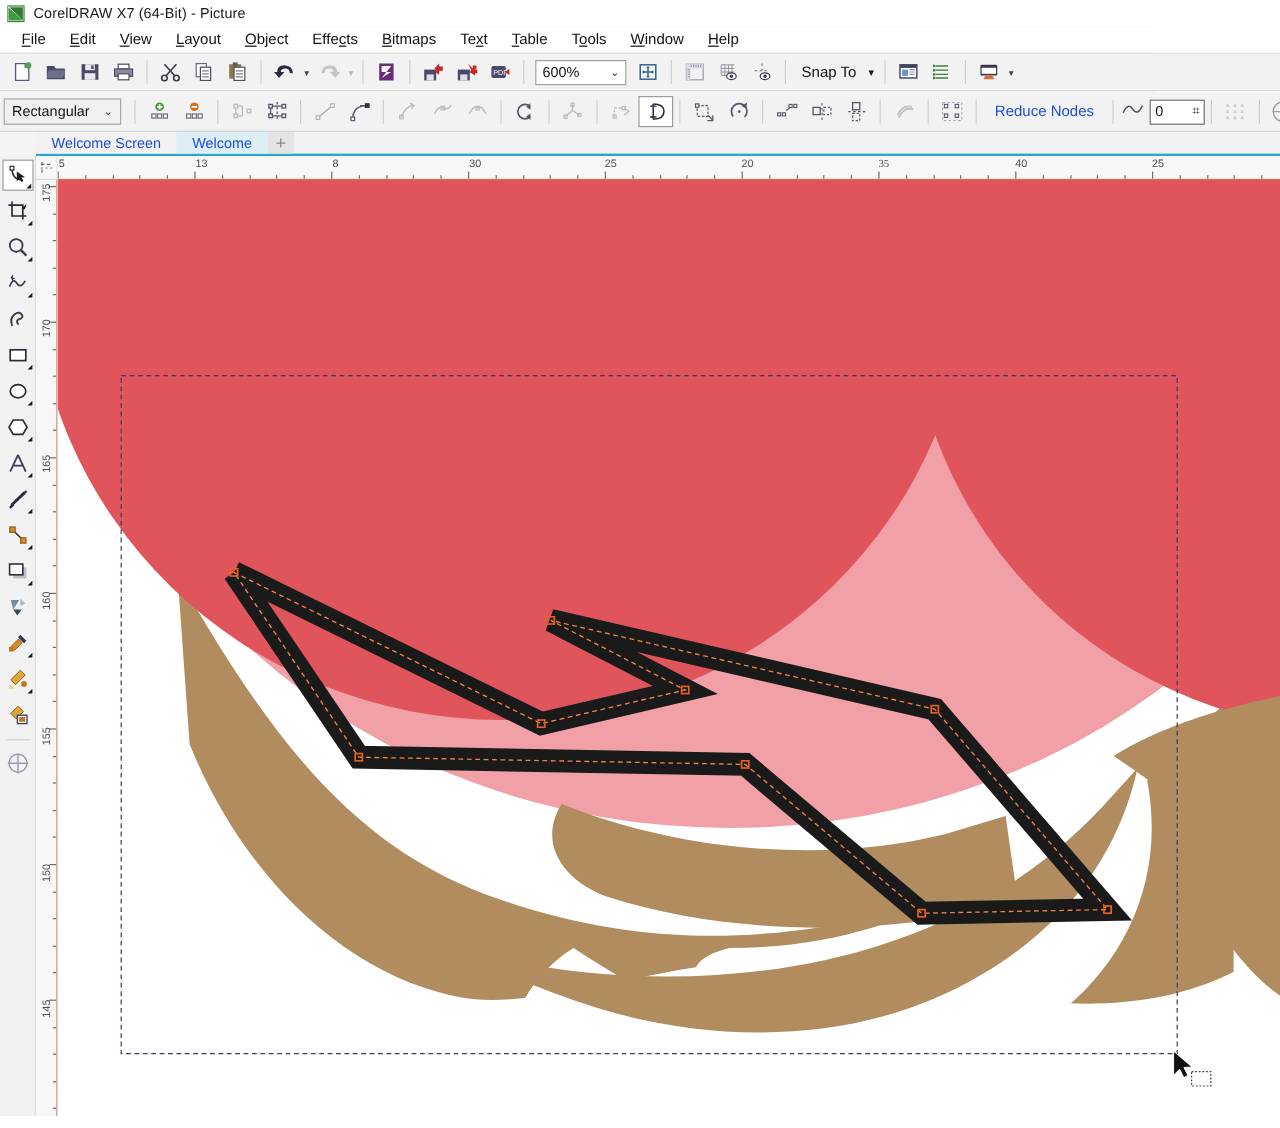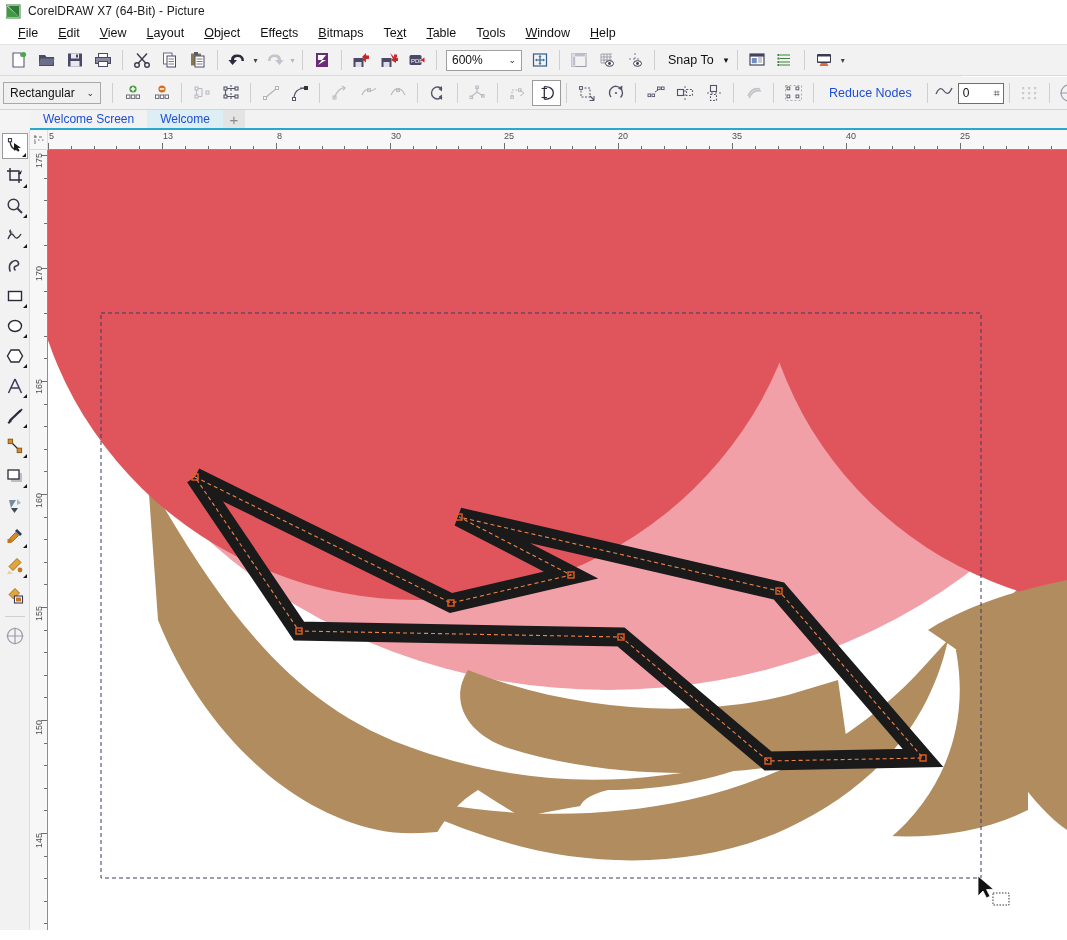--- a/index.html
+++ b/index.html
@@ -830,21 +830,21 @@
       <div class="rh-tick" style="left: 934.8px; height: 3px;"></div>
       <div class="rh-tick" style="left: 957.6px; height: 3px;"></div>
       <div class="rh-tick" style="left: 980.4px; height: 3px;"></div>
       <div class="rh-tick" style="left: 1003.2px; height: 3px;"></div>
       <div class="rh-label" style="left: 0px;">5</div>
       <div class="rh-label" style="left: 114px;">13</div>
       <div class="rh-label" style="left: 228px;">8</div>
       <div class="rh-label" style="left: 342px;">30</div>
       <div class="rh-label" style="left: 455px;">25</div>
       <div class="rh-label" style="left: 569px;">20</div>
-      <div class="rh-label" style="left: 683px;">35</div>
+      <div class="rh-label" style="left: 683px; font-family: Liberation Serif, serif;">35</div>
       <div class="rh-label" style="left: 797px;">40</div>
       <div class="rh-label" style="left: 911px;">25</div>
     </div>
 
   <div class="ruler-v" id="ruler-v">
       <div class="rv-tick" style="top: 5px; width: 6px;"></div>
       <div class="rv-tick" style="top: 27.6px; width: 3px;"></div>
       <div class="rv-tick" style="top: 50.2px; width: 3px;"></div>
       <div class="rv-tick" style="top: 72.8px; width: 3px;"></div>
       <div class="rv-tick" style="top: 95.4px; width: 3px;"></div>

